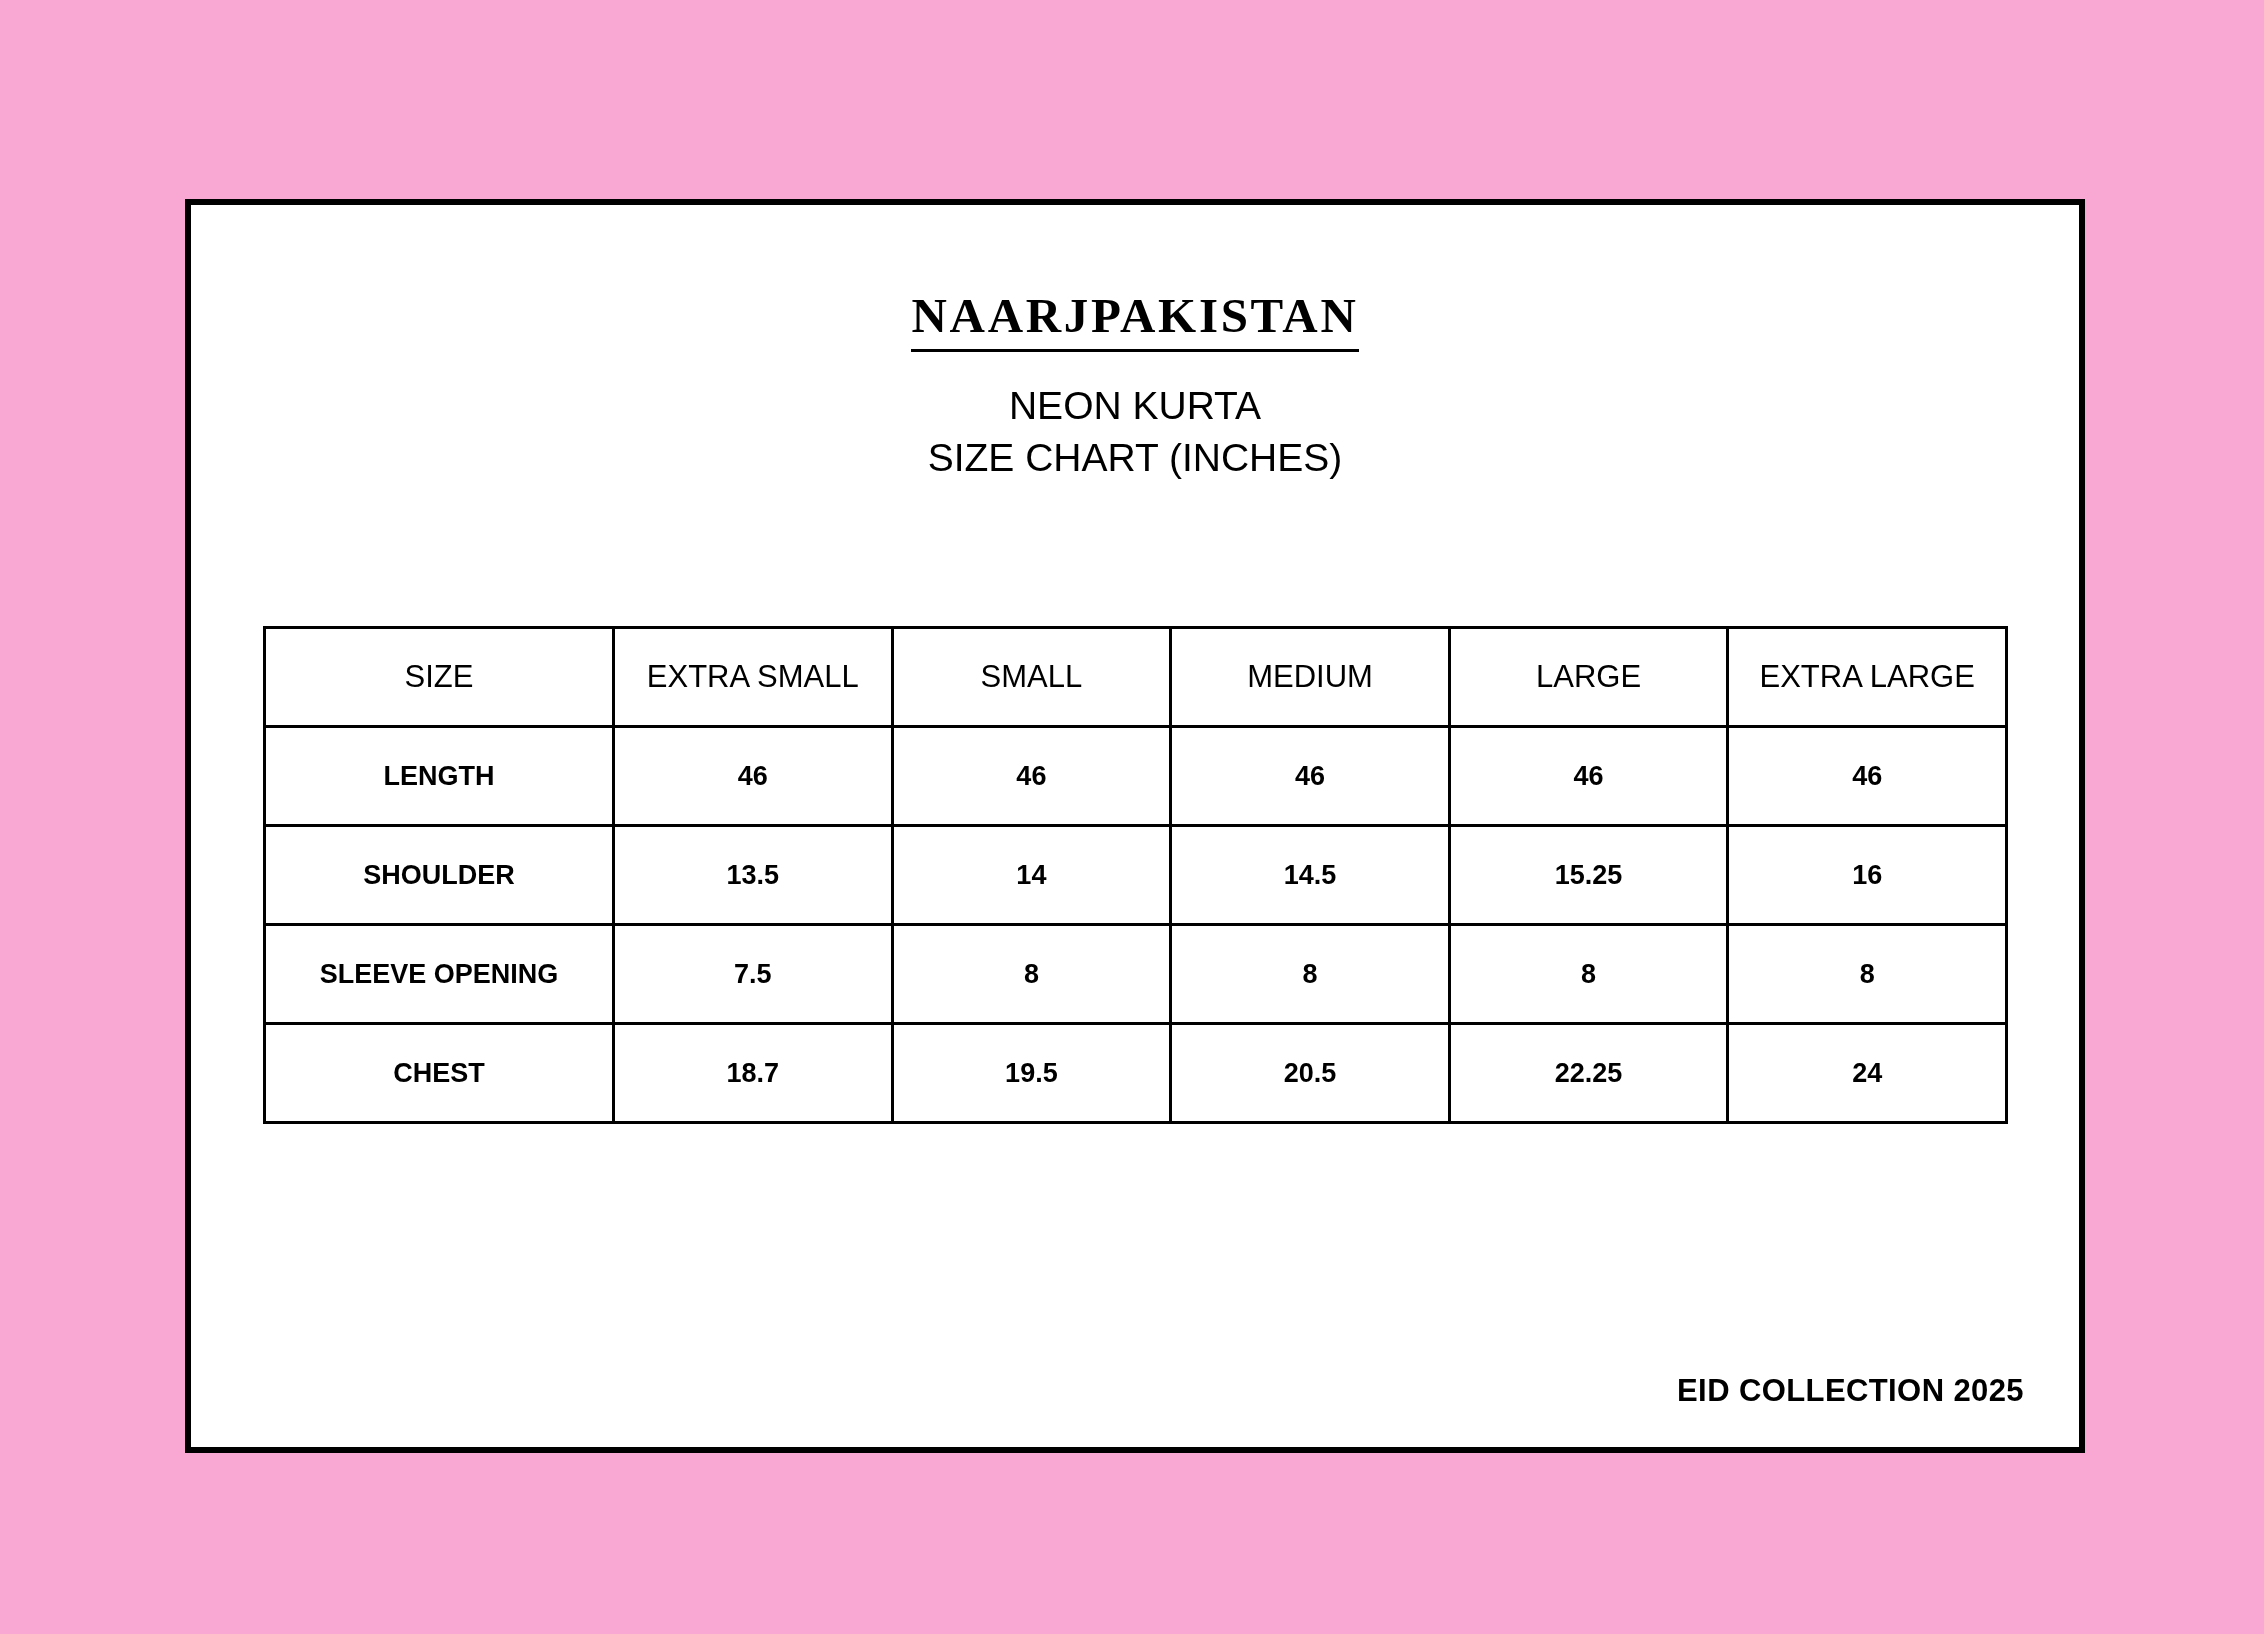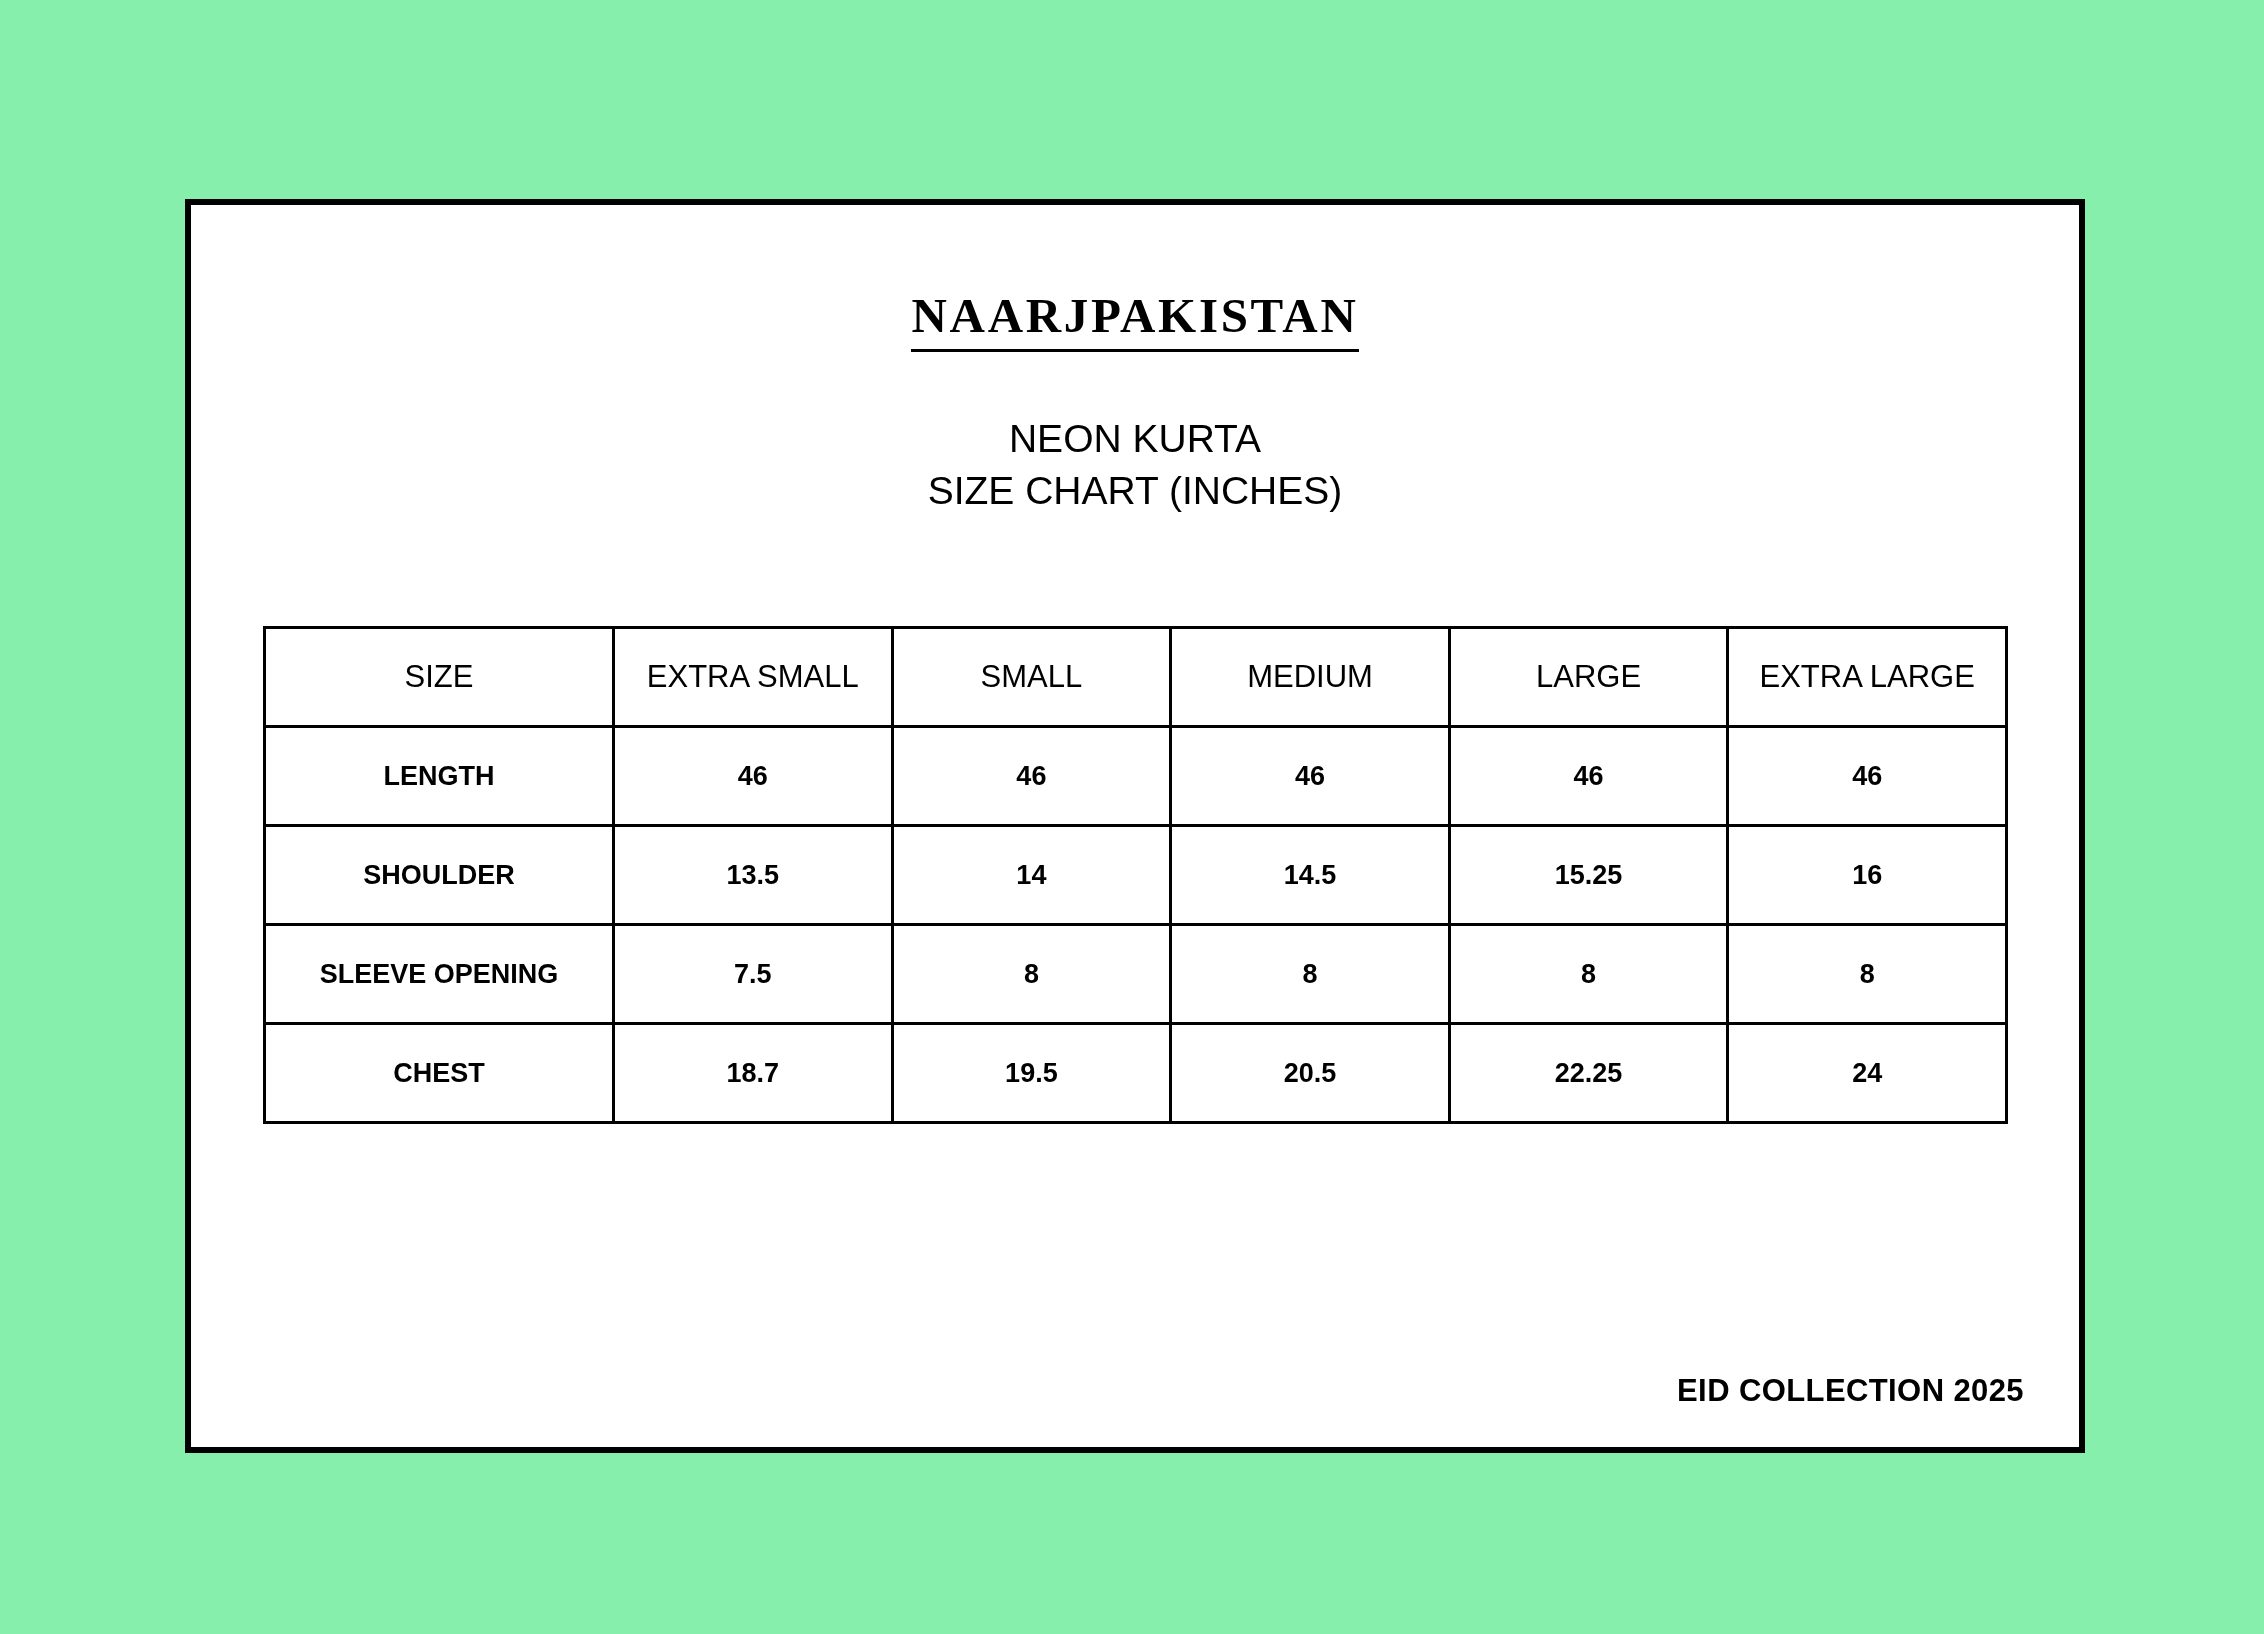--- a/index.html
+++ b/index.html
@@ -11,21 +11,21 @@
     width: 2265px;
     height: 1634px;
     font-family: "Liberation Sans", sans-serif;
     color: #000000;
     overflow: hidden;
   }
   .page {
     position: relative;
     width: 2265px;
     height: 1634px;
-    background: #86efac;
+    background: #f9a8d4;
   }
   .card {
     position: absolute;
     left: 185px;
     top: 199px;
     width: 1900px;
     height: 1254px;
     border: 6.3px solid #000000;
     background: #ffffff;
     box-sizing: border-box;
@@ -38,21 +38,21 @@
     font-weight: bold;
     letter-spacing: 2.7px;
   }
   .brand-inner {
     display: inline-block;
     border-bottom: 3.6px solid #000000;
     padding-bottom: 5.4px;
   }
   .subtitle {
     text-align: center;
-    margin-top: 61px;
+    margin-top: 28px;
     font-size: 39px;
     line-height: 1.32;
     font-weight: 400;
   }
   .table-wrap {
     position: absolute;
     left: 72px;
     top: 421px;
     width: 1745px;
   }

